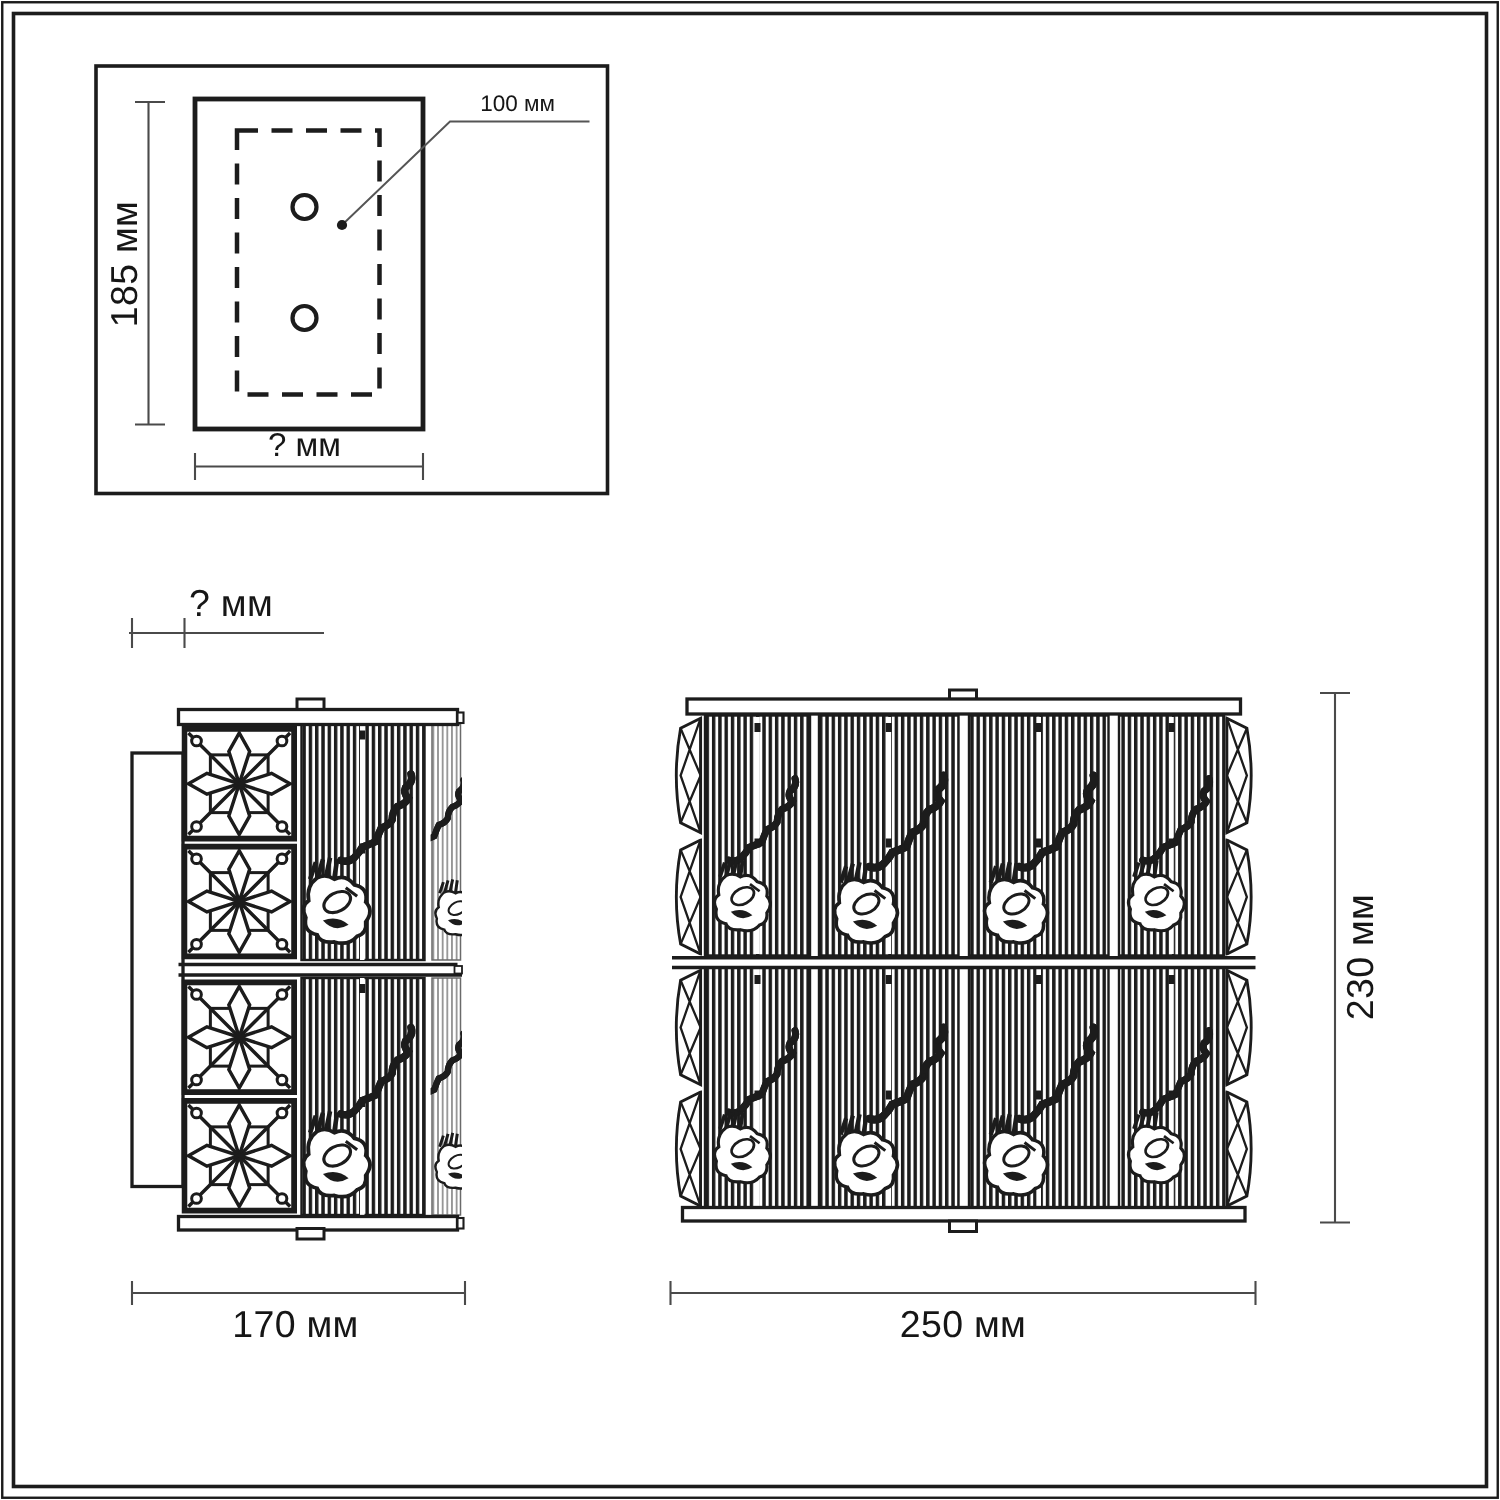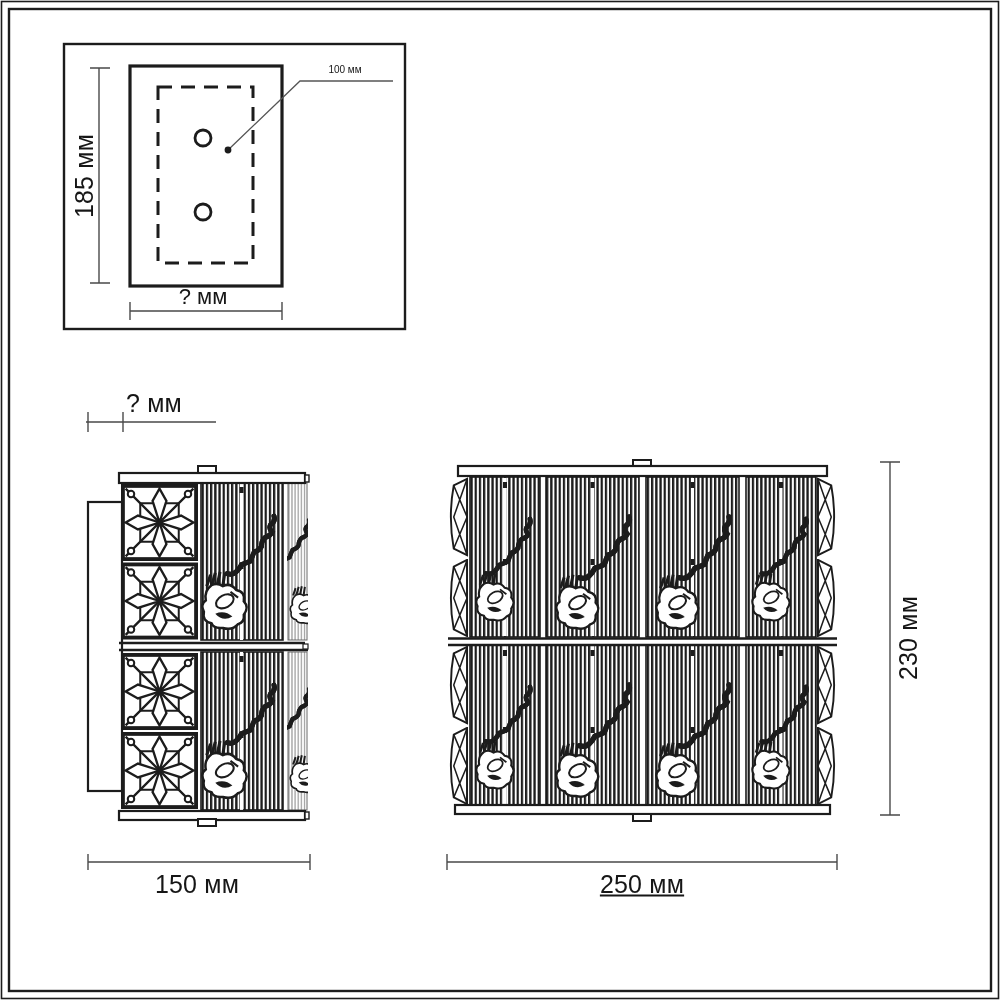--- a/index.html
+++ b/index.html
@@ -3,21 +3,21 @@
 <meta charset="utf-8">
 <style>
   html,body{margin:0;padding:0;background:#fff;}
   .canvas{position:relative;width:1000px;height:1000px;background:#fff;overflow:hidden;
           font-family:"Liberation Sans",sans-serif;color:#111;}
   .art{position:absolute;left:0;top:0;width:1000px;height:1000px;}
   .lbl{position:absolute;white-space:pre;transform:translate(-50%,-50%);color:#161616;}
   .lbl.rot{transform:translate(-50%,-50%) rotate(-90deg);}
   .dimtxt{font-size:25px;letter-spacing:.2px;}
   .midtxt{font-size:22px;}
-  .smalltxt{font-size:10px;line-height:14px;text-align:center;}
+  .smalltxt{font-size:15px;line-height:14px;text-align:center;}
 </style>
 </head>
 <body>
 
 <div class="canvas">
 
   <svg class="art" viewBox="0 0 1000 1000">
     <defs>
       <pattern id="pDark" width="4.2" height="8" patternUnits="userSpaceOnUse">
         <rect width="4.2" height="8" fill="#fff"></rect>
@@ -220,17 +220,17 @@
       <path d="M88,862 L310,862 M88,854 L88,870 M310,854 L310,870"></path>
       <path d="M447,862 L837,862 M447,854 L447,870 M837,854 L837,870"></path>
       <path d="M890,462 L890,815 M880,462 L900,462 M880,815 L900,815"></path>
     </g>
   </svg>
 
   <div class="lbl rot dimtxt" style="left:84px;top:176px;">185 мм</div>
   <div class="lbl midtxt" style="left:203px;top:297px;">? мм</div>
   <div class="lbl smalltxt" style="left:345px;top:70px;">100 мм</div>
   <div class="lbl dimtxt" style="left:154px;top:403px;">? мм</div>
-  <div class="lbl dimtxt" style="left:197px;top:884px;">150 мм</div>
-  <div class="lbl dimtxt" style="left:642px;top:884px;text-decoration:underline;">250 мм</div>
+  <div class="lbl dimtxt" style="left:197px;top:884px;">170 мм</div>
+  <div class="lbl dimtxt" style="left:642px;top:884px;">250 мм</div>
   <div class="lbl rot dimtxt" style="left:908px;top:638px;">230 мм</div>
 
 </div>
 
 </body></html>

